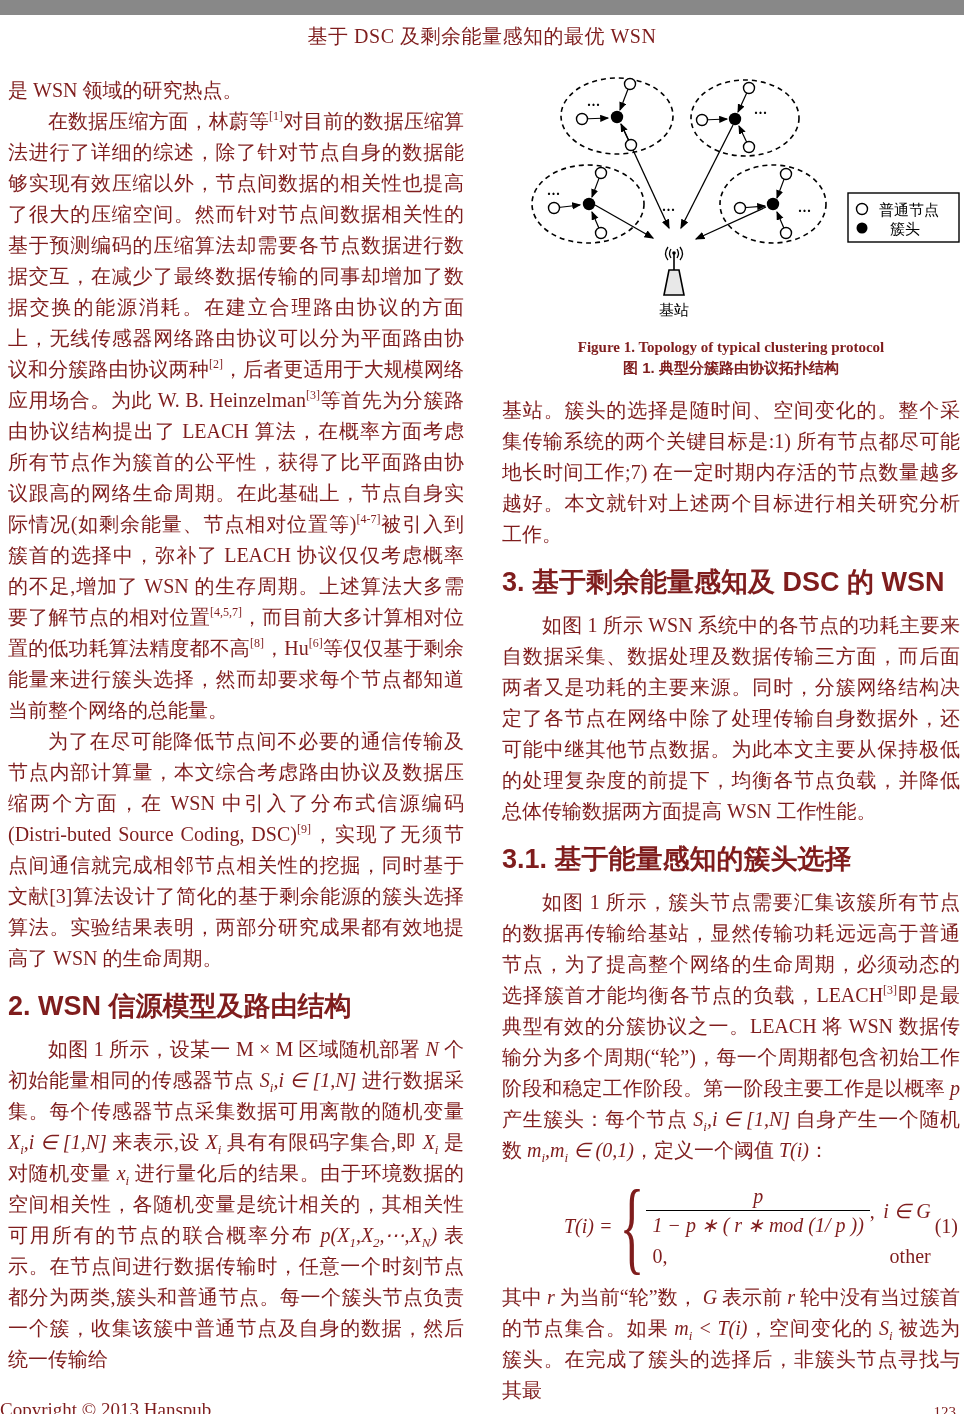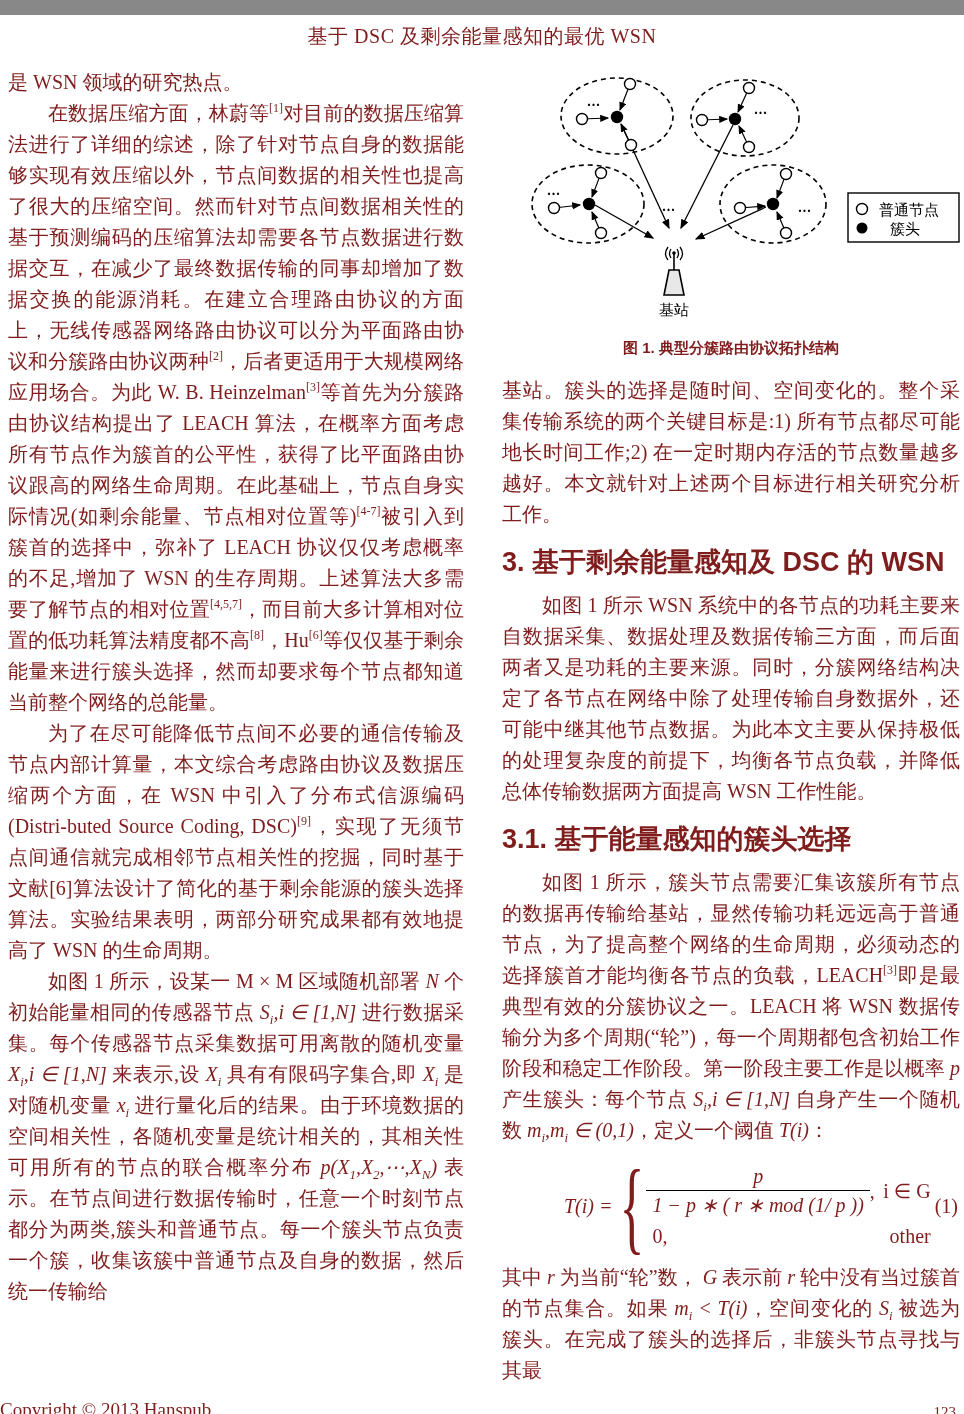--- a/index.html
+++ b/index.html
@@ -7,21 +7,21 @@
     position:relative; width:964px; height:1414px; margin:15px auto;
     background:#ffffff; color:#7f1d1d;
     font-family:"Liberation Serif", serif;
     overflow:hidden;
   }
   .header {
     position:absolute; top:8px; left:0; width:100%;
     text-align:center; font-size:20px; letter-spacing:0.5px;
   }
   .col { position:absolute; }
-  .col-left  { left:8px;  top:52px; width:456px; }
+  .col-left  { left:8px;  top:60px; width:456px; }
   .col-right { left:502px; top:42px; width:458px; }
 
   p.body {
     margin:0; font-size:20px; line-height:31px;
     text-align:justify; text-indent:2em;
     font-family:"Liberation Serif", serif;
   }
   p.body.noindent { text-indent:0; }
   p.body sup { font-size:12px; line-height:0; }
   .m { font-style:italic; }
@@ -49,40 +49,41 @@
   .eq-brace {
     font-size:104px; font-weight:100; line-height:0.85;
     transform:scaleX(0.5); margin:0 -10px 0 -6px;
   }
   .eq-cases { display:flex; flex-direction:column; gap:8px; width:318px; }
   .case-row { display:flex; align-items:center; }
   .frac { display:inline-block; text-align:center; font-style:italic; }
   .frac-num { display:block; padding:0 6px 2px 6px; }
   .frac-den { display:block; border-top:1.5px solid #000; padding:2px 6px 0 6px; }
   .eq-comma { align-self:flex-end; margin-bottom:14px; }
-  .cond { margin-left:auto; margin-right:4px; white-space:nowrap; }
+  .cond { margin-left:auto; margin-right:4px; font-style:italic; white-space:nowrap; }
   .cond.upright { font-style:normal; }
   .zero { font-style:normal; padding-left:6px; }
   .eq-num { margin-left:auto; margin-right:2px; }
 
   .footer-left  { position:absolute; left:0;  bottom:8px; font-size:19px; }
   .footer-right { position:absolute; right:8px; bottom:8px; font-size:15px; }
 </style>
 </head>
 <body>
 
 <div class="page">
 
   <div class="header">基于 DSC 及剩余能量感知的最优 WSN</div>
 
   <div class="col col-left">
     <div>
         <p class="body noindent"><span>是 WSN 领域的研究热点。</span></p>
         <p class="body"><span>在数据压缩方面，林蔚等</span><sup>[1]</sup><span>对目前的数据压缩算法进行了详细的综述，除了针对节点自身的数据能够实现有效压缩以外，节点间数据的相关性也提高了很大的压缩空间。然而针对节点间数据相关性的基于预测编码的压缩算法却需要各节点数据进行数据交互，在减少了最终数据传输的同事却增加了数据交换的能源消耗。在建立合理路由协议的方面上，无线传感器网络路由协议可以分为平面路由协议和分簇路由协议两种</span><sup>[2]</sup><span>，后者更适用于大规模网络应用场合。为此 W. B. Heinzelman</span><sup>[3]</sup><span>等首先为分簇路由协议结构提出了 LEACH 算法，在概率方面考虑所有节点作为簇首的公平性，获得了比平面路由协议跟高的网络生命周期。在此基础上，节点自身实际情况(如剩余能量、节点相对位置等)</span><sup>[4-7]</sup><span>被引入到簇首的选择中，弥补了 LEACH 协议仅仅考虑概率的不足,增加了 WSN 的生存周期。上述算法大多需要了解节点的相对位置</span><sup>[4,5,7]</sup><span>，而目前大多计算相对位置的低功耗算法精度都不高</span><sup>[8]</sup><span>，Hu</span><sup>[6]</sup><span>等仅仅基于剩余能量来进行簇头选择，然而却要求每个节点都知道当前整个网络的总能量。</span></p>
-        <p class="body"><span>为了在尽可能降低节点间不必要的通信传输及节点内部计算量，本文综合考虑路由协议及数据压缩两个方面，在 WSN 中引入了分布式信源编码(Distri-buted Source Coding, DSC)</span><sup>[9]</sup><span>，实现了无须节点间通信就完成相邻节点相关性的挖掘，同时基于文献[6]算法设计了简化的基于剩余能源的簇头选择算法。实验结果表明，两部分研究成果都有效地提高了 WSN 的生命周期。</span></p>
+        <p class="body"><span>为了在尽可能降低节点间不必要的通信传输及节点内部计算量，本文综合考虑路由协议及数据压缩两个方面，在 WSN 中引入了分布式信源编码(Distri-buted Source Coding, DSC)</span><sup>[9]</sup><span>，实现了无须节点间通信就完成相邻节点相关性的挖掘，同时基于文献[3]算法设计了简化的基于剩余能源的簇头选择算法。实验结果表明，两部分研究成果都有效地提高了 WSN 的生命周期。</span></p>
+        <h2 class="sec">2. WSN 信源模型及路由结构</h2>
         <p class="body"><span>如图 1 所示，设某一 M × M 区域随机部署 </span><span class="m">N</span><span> 个初始能量相同的传感器节点 </span><span class="m">S</span><sub class="m">i</sub><span class="m">,i ∈ [1,N]</span><span> 进行数据采集。每个传感器节点采集数据可用离散的随机变量 </span><span class="m">X</span><sub class="m">i</sub><span class="m">,i ∈ [1,N]</span><span> 来表示,设 </span><span class="m">X</span><sub class="m">i</sub><span> 具有有限码字集合,即 </span><span class="m">X</span><sub class="m">i</sub><span> 是对随机变量 </span><span class="m">x</span><sub class="m">i</sub><span> 进行量化后的结果。由于环境数据的空间相关性，各随机变量是统计相关的，其相关性可用所有的节点的联合概率分布 </span><span class="m">p</span><span class="m">(</span><span class="m">X</span><sub class="m">1</sub><span class="m">,</span><span class="m">X</span><sub class="m">2</sub><span class="m">,⋯,</span><span class="m">X</span><sub class="m">N</sub><span class="m">)</span><span> 表示。在节点间进行数据传输时，任意一个时刻节点都分为两类,簇头和普通节点。每一个簇头节点负责一个簇，收集该簇中普通节点及自身的数据，然后统一传输给</span></p>
       </div>
   </div>
 
   <div class="col col-right">
 
     <div class="figure-wrap">
       <svg width="458" height="266" viewBox="0 0 458 266">
         <defs>
           <marker id="ah" markerWidth="9" markerHeight="8" refX="6.5" refY="3" orient="auto">
@@ -169,27 +170,28 @@
         <g>
           <rect x="346" y="136" width="111" height="49" fill="#fff" stroke="#000" stroke-width="1.4"></rect>
           <circle cx="360" cy="152" r="5.5" fill="#fff" stroke="#000" stroke-width="1.4"></circle>
           <text x="377" y="158" class="svg-label">普通节点</text>
           <circle cx="360" cy="171" r="5.5" fill="#000"></circle>
           <text x="388" y="177" class="svg-label">簇头</text>
         </g>
       </svg>
 
       <div class="fig-caption">
+        <div class="en">Figure 1. Topology of typical clustering protocol</div>
         <div class="zh">图 1.  典型分簇路由协议拓扑结构</div>
       </div>
       <div class="fig-body-gap"></div>
     </div>
 
     <div>
-        <p class="body noindent"><span>基站。簇头的选择是随时间、空间变化的。整个采集传输系统的两个关键目标是:1) 所有节点都尽可能地长时间工作;2) 在一定时期内存活的节点数量越多越好。本文就针对上述两个目标进行相关研究分析工作。</span></p>
+        <p class="body noindent"><span>基站。簇头的选择是随时间、空间变化的。整个采集传输系统的两个关键目标是:1) 所有节点都尽可能地长时间工作;7) 在一定时期内存活的节点数量越多越好。本文就针对上述两个目标进行相关研究分析工作。</span></p>
         <h2 class="sec">3. 基于剩余能量感知及 DSC 的 WSN</h2>
         <p class="body"><span>如图 1 所示 WSN 系统中的各节点的功耗主要来自数据采集、数据处理及数据传输三方面，而后面两者又是功耗的主要来源。同时，分簇网络结构决定了各节点在网络中除了处理传输自身数据外，还可能中继其他节点数据。为此本文主要从保持极低的处理复杂度的前提下，均衡各节点负载，并降低总体传输数据两方面提高 WSN 工作性能。</span></p>
         <h2 class="sec">3.1. 基于能量感知的簇头选择</h2>
         <p class="body"><span>如图 1 所示，簇头节点需要汇集该簇所有节点的数据再传输给基站，显然传输功耗远远高于普通节点，为了提高整个网络的生命周期，必须动态的选择簇首才能均衡各节点的负载，LEACH</span><sup>[3]</sup><span>即是最典型有效的分簇协议之一。LEACH 将 WSN 数据传输分为多个周期(“轮”)，每一个周期都包含初始工作阶段和稳定工作阶段。第一阶段主要工作是以概率 </span><span class="m">p</span><span> 产生簇头：每个节点 </span><span class="m">S</span><sub class="m">i</sub><span class="m">,i ∈ [1,N]</span><span> 自身产生一个随机数 </span><span class="m">m</span><sub class="m">i</sub><span class="m">,m</span><sub class="m">i</sub><span class="m"> ∈ (0,1)</span><span>，定义一个阈值 </span><span class="m">T(i)</span><span>：</span></p>
       </div>
 
     <div class="equation">
       <span class="eq-lhs">T(i) =</span>
       <span class="eq-brace">{</span>
       <span class="eq-cases">

